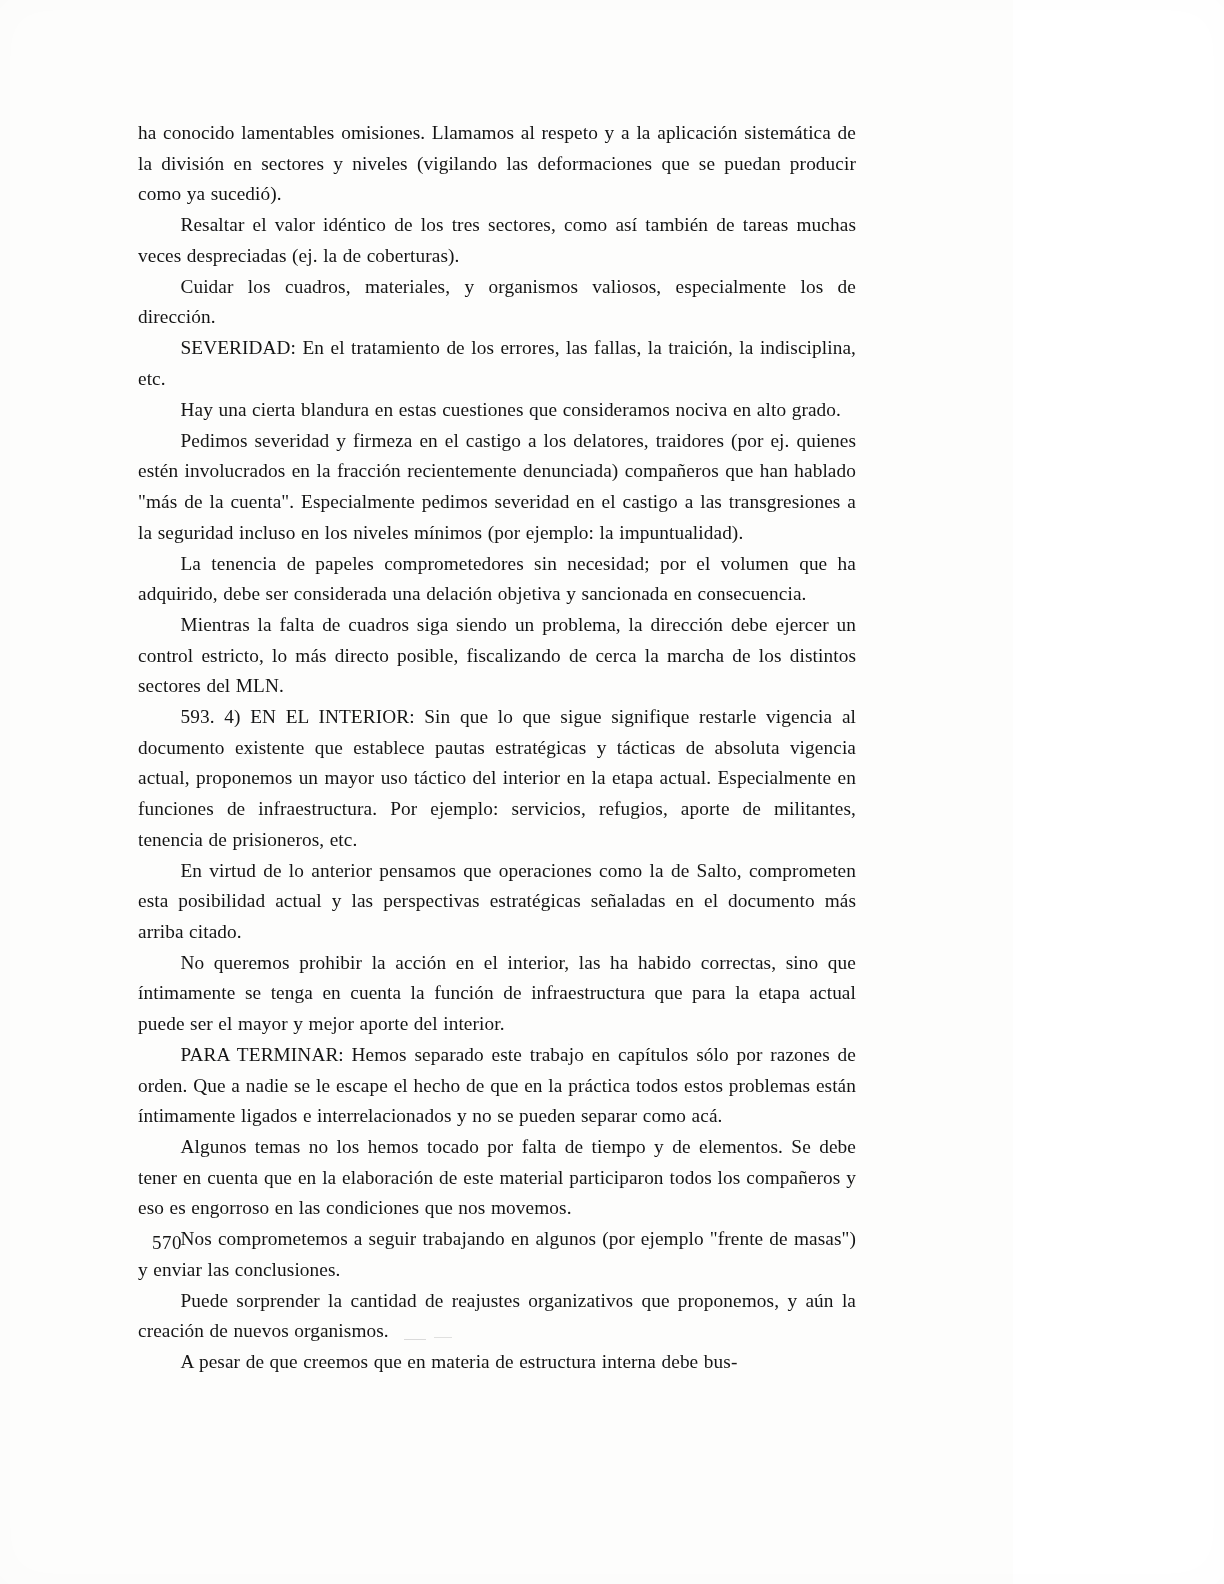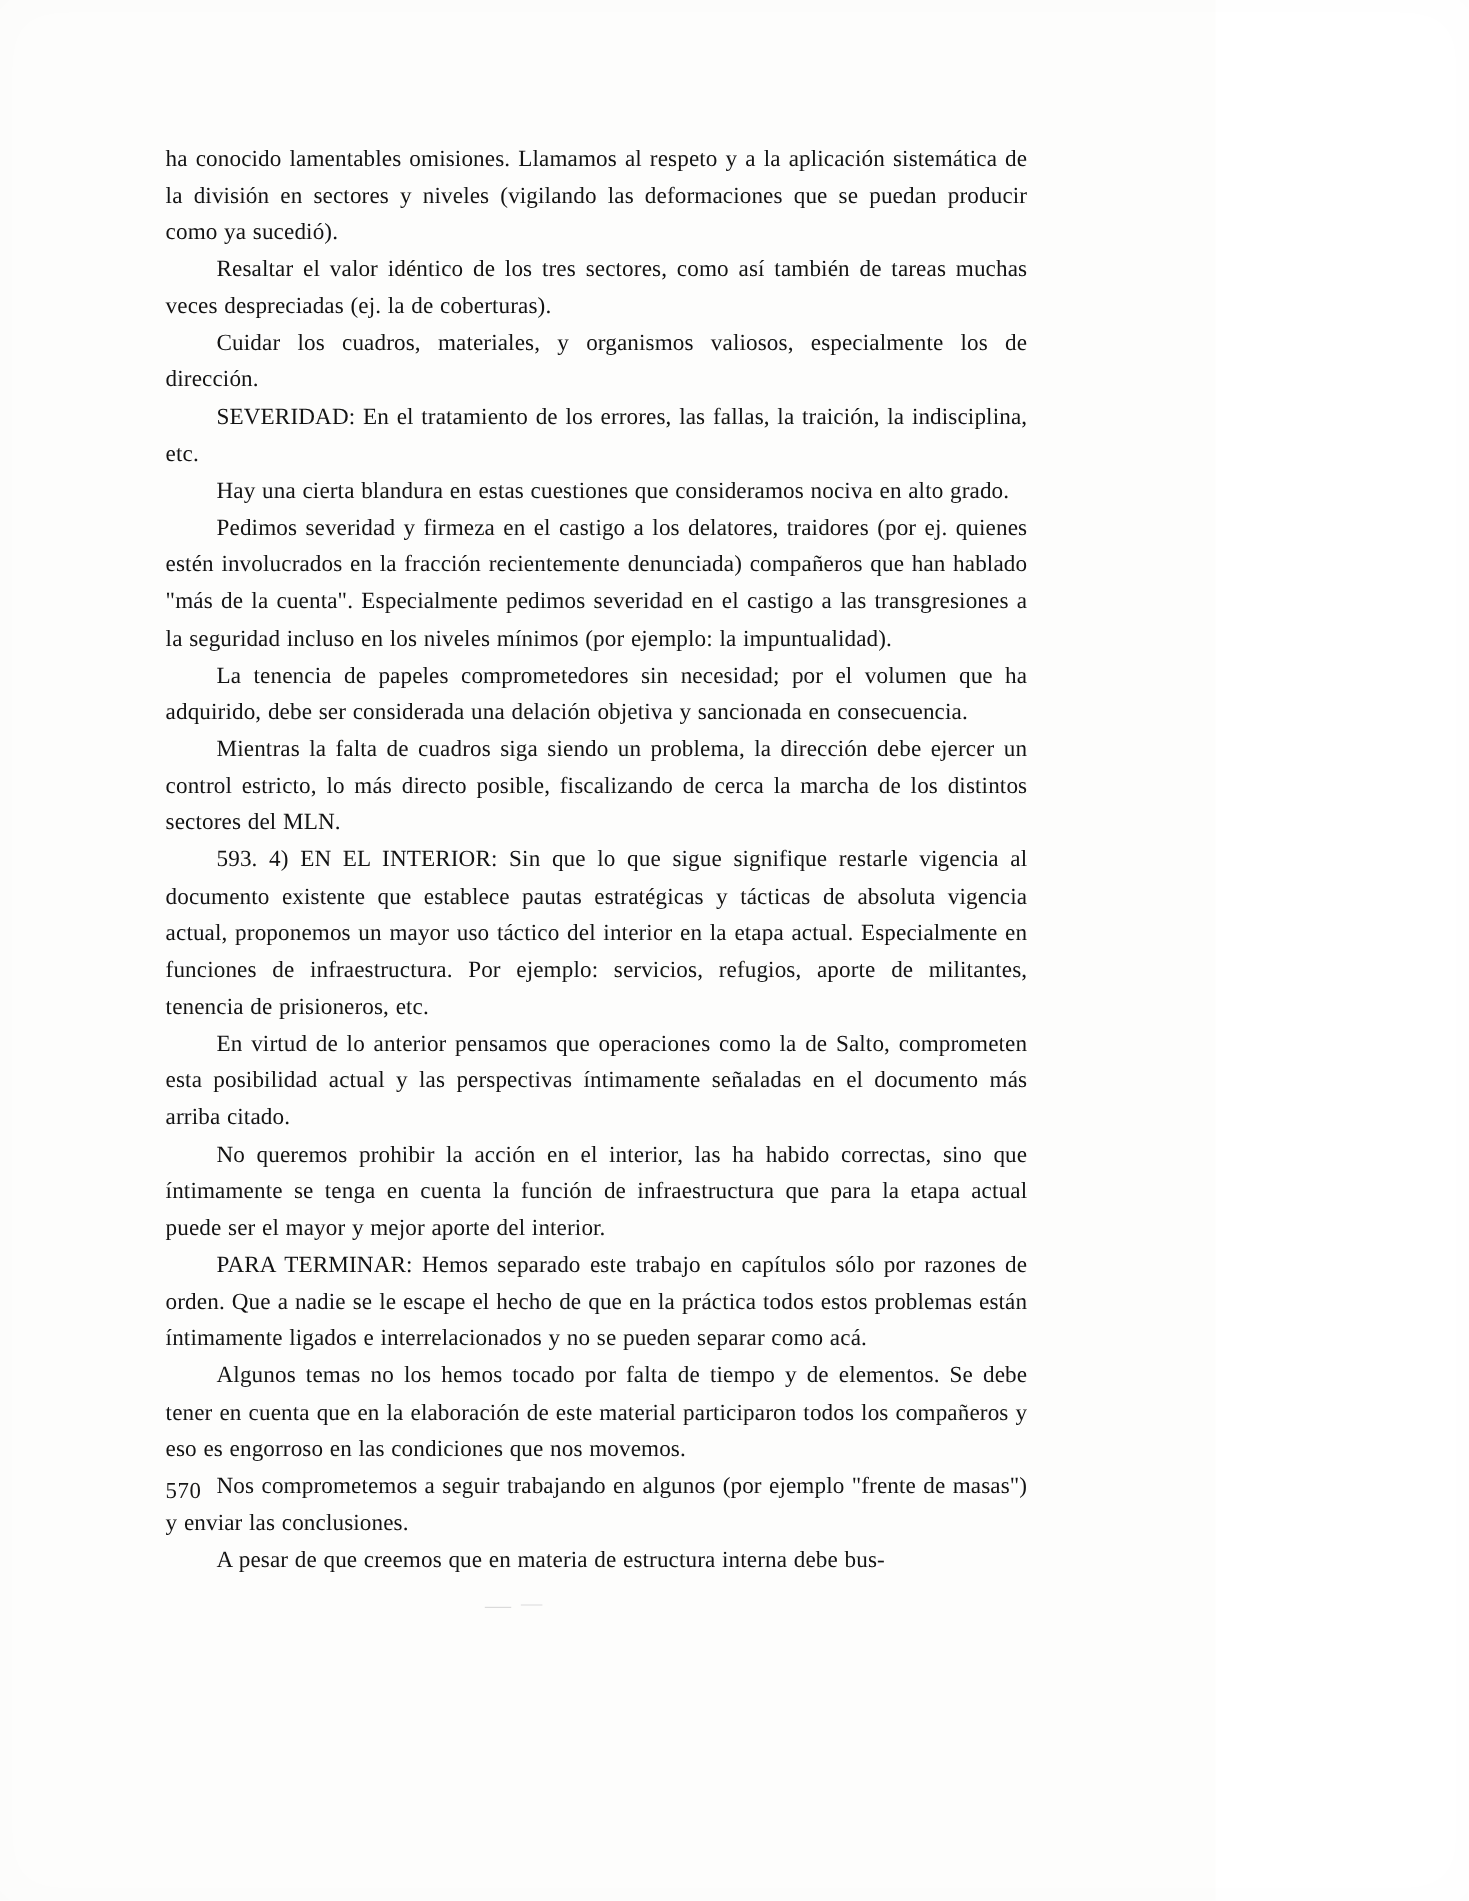--- a/index.html
+++ b/index.html
@@ -39,21 +39,21 @@
     word-spacing: 0.6px;
   }
   p.para.noindent {
     text-indent: 0;
   }
   .smallcapsish {
     letter-spacing: 0.2px;
   }
   .folio {
     position: absolute;
-    left: 138px;
+    left: 152px;
     top: 1232px;
     font-size: 19px;
     letter-spacing: 0.5px;
     color: #161616;
   }
   .speck {
     position: absolute;
     background: #bdbdbd;
   }
   .speck-1 { left: 404px; top: 1339px; width: 22px; height: 1px; opacity: .55; }
@@ -74,25 +74,26 @@
   <div class="text-column">
     <p class="para noindent">ha conocido lamentables omisiones. Llamamos al respeto y a la aplicación sistemática de la división en sectores y niveles (vigilando las deformaciones que se puedan producir como ya sucedió).</p>
     <p class="para">Resaltar el valor idéntico de los tres sectores, como así también de tareas muchas veces despreciadas (ej. la de coberturas).</p>
     <p class="para">Cuidar los cuadros, materiales, y organismos valiosos, especialmente los de dirección.</p>
     <p class="para smallcapsish">SEVERIDAD: En el tratamiento de los errores, las fallas, la traición, la indisciplina, etc.</p>
     <p class="para">Hay una cierta blandura en estas cuestiones que consideramos nociva en alto grado.</p>
     <p class="para">Pedimos severidad y firmeza en el castigo a los delatores, traidores (por ej. quienes estén involucrados en la fracción recientemente denunciada) compañeros que han hablado "más de la cuenta". Especialmente pedimos severidad en el castigo a las transgresiones a la seguridad incluso en los niveles mínimos (por ejemplo: la impuntualidad).</p>
     <p class="para">La tenencia de papeles comprometedores sin necesidad; por el volumen que ha adquirido, debe ser considerada una delación objetiva y sancionada en consecuencia.</p>
     <p class="para">Mientras la falta de cuadros siga siendo un problema, la dirección debe ejercer un control estricto, lo más directo posible, fiscalizando de cerca la marcha de los distintos sectores del MLN.</p>
     <p class="para">593. 4) EN EL INTERIOR: Sin que lo que sigue signifique restarle vigencia al documento existente que establece pautas estratégicas y tácticas de absoluta vigencia actual, proponemos un mayor uso táctico del interior en la etapa actual. Especialmente en funciones de infraestructura. Por ejemplo: servicios, refugios, aporte de militantes, tenencia de prisioneros, etc.</p>
-    <p class="para">En virtud de lo anterior pensamos que operaciones como la de Salto, comprometen esta posibilidad actual y las perspectivas íntimamente señaladas en el documento más arriba citado.</p>
+    <p class="para">En virtud de lo anterior pensamos que operaciones como la de Salto, comprometen esta posibilidad actual y las perspectivas estratégicas señaladas en el documento más arriba citado.</p>
     <p class="para">No queremos prohibir la acción en el interior, las ha habido correctas, sino que íntimamente se tenga en cuenta la función de infraestructura que para la etapa actual puede ser el mayor y mejor aporte del interior.</p>
     <p class="para smallcapsish">PARA TERMINAR: Hemos separado este trabajo en capítulos sólo por razones de orden. Que a nadie se le escape el hecho de que en la práctica todos estos problemas están íntimamente ligados e interrelacionados y no se pueden separar como acá.</p>
     <p class="para">Algunos temas no los hemos tocado por falta de tiempo y de elementos. Se debe tener en cuenta que en la elaboración de este material participaron todos los compañeros y eso es engorroso en las condiciones que nos movemos.</p>
     <p class="para">Nos comprometemos a seguir trabajando en algunos (por ejemplo "frente de masas") y enviar las conclusiones.</p>
+    <p class="para">Puede sorprender la cantidad de reajustes organizativos que proponemos, y aún la creación de nuevos organismos.</p>
     <p class="para">A pesar de que creemos que en materia de estructura interna debe bus-</p>
   </div>
 
   <div class="folio">570</div>
 
   <div class="speck speck-1"></div>
   <div class="speck speck-2"></div>
   <div class="edge-shade"></div>
 </div>
 

